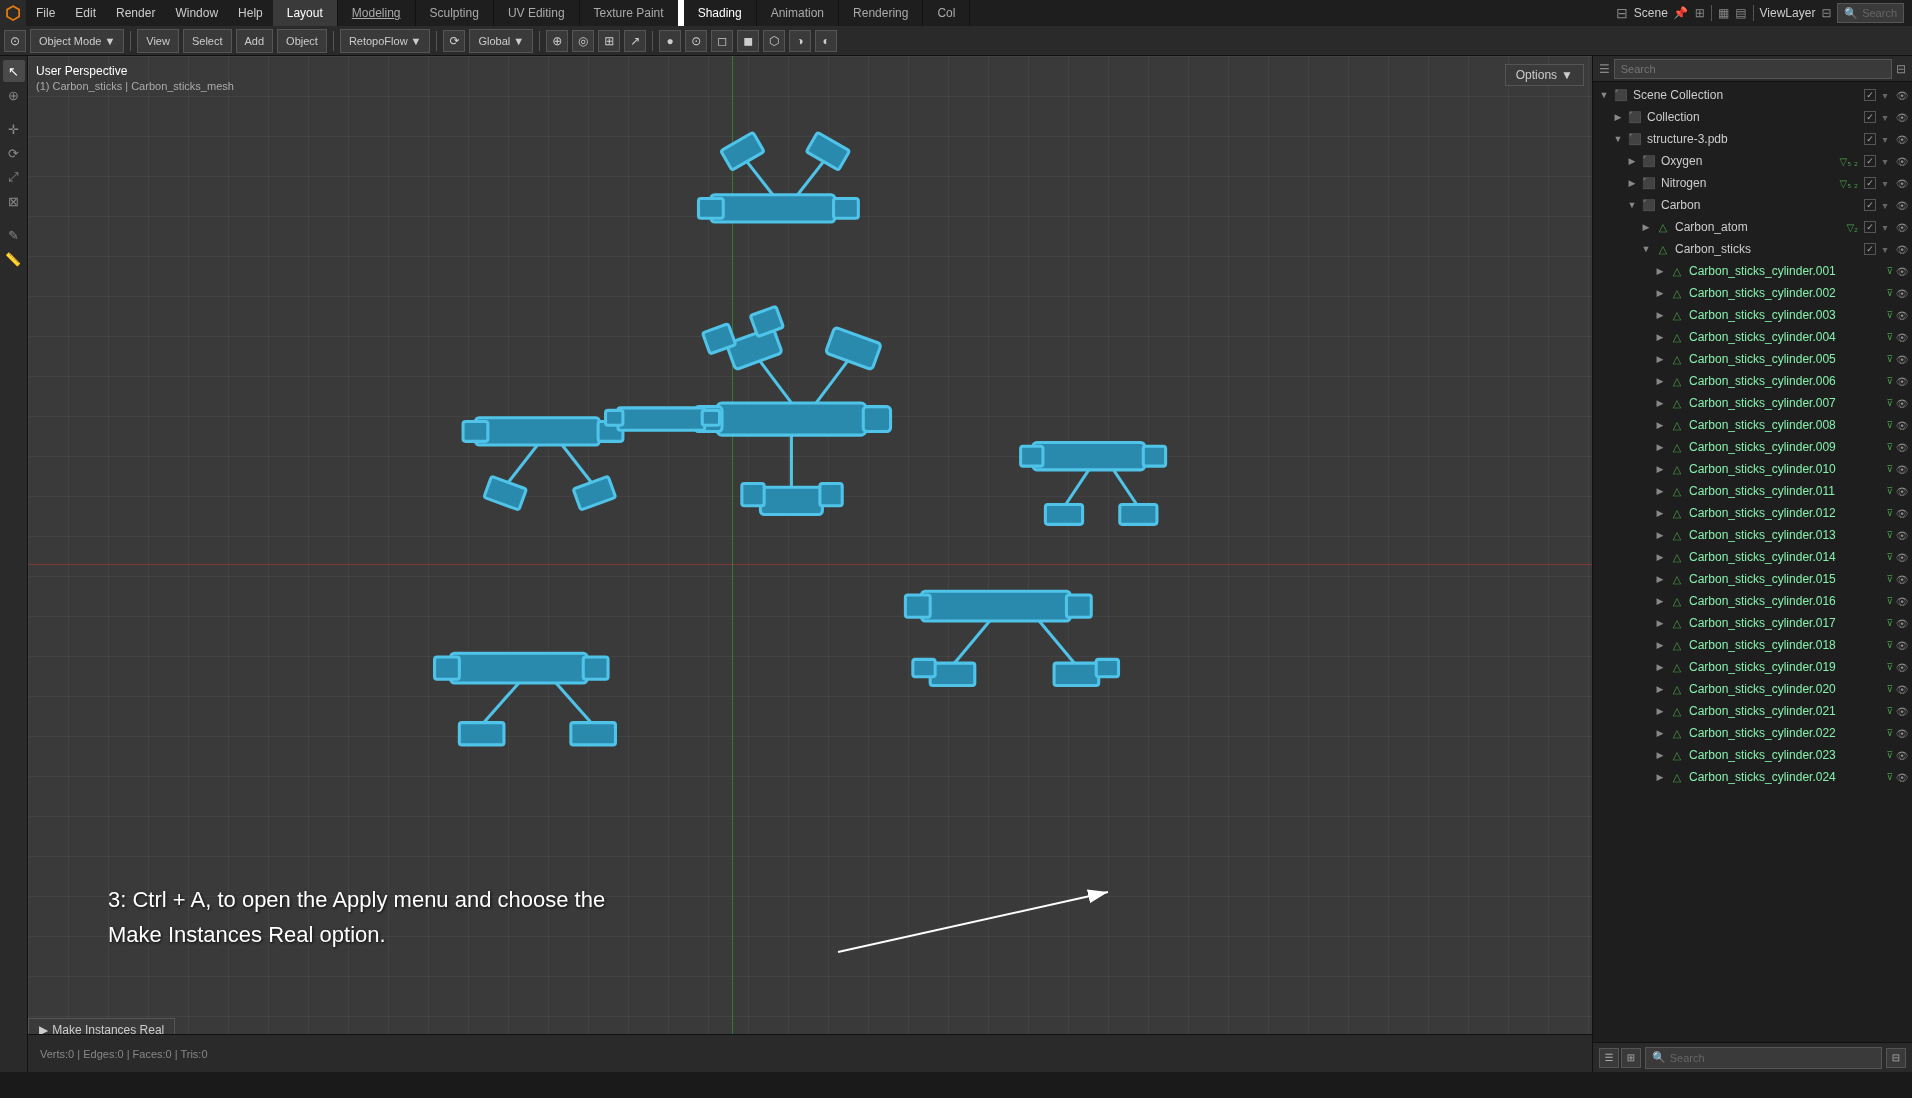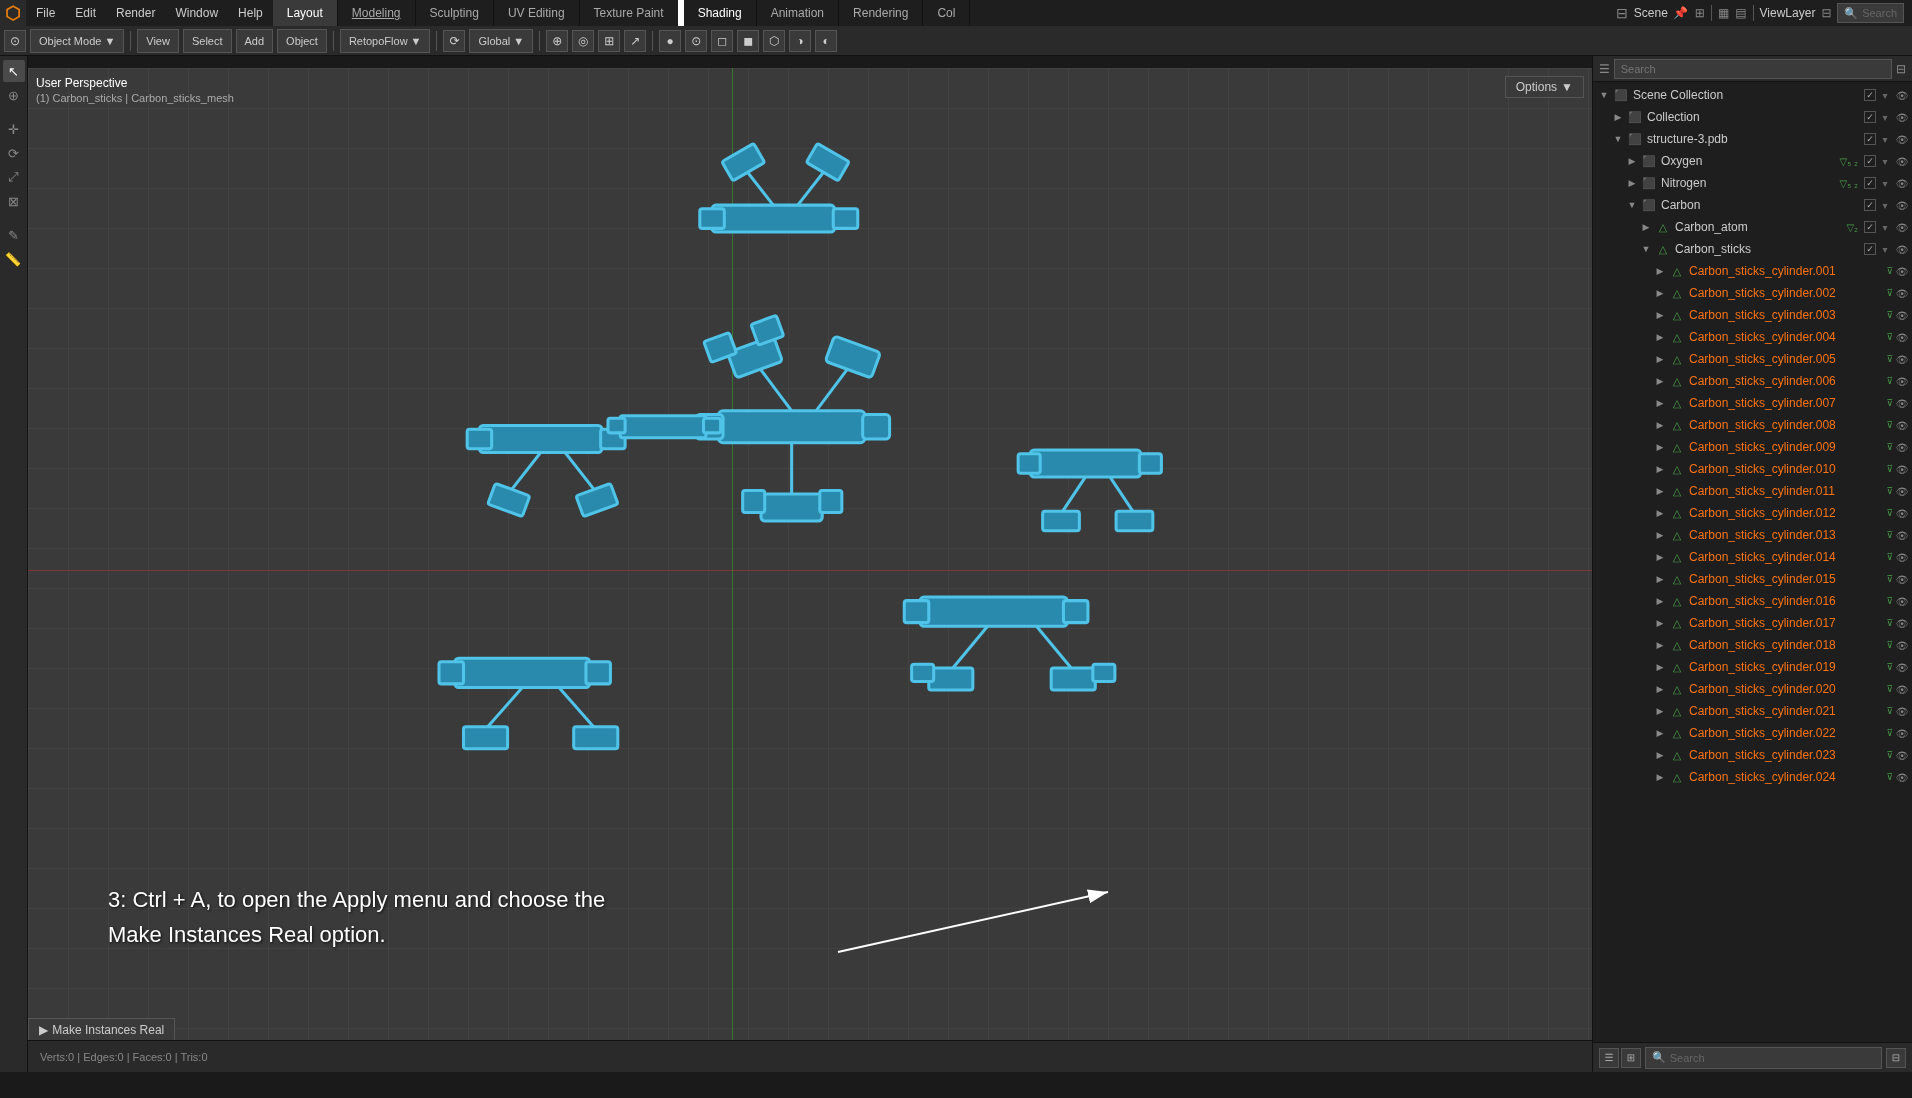--- a/index.html
+++ b/index.html
@@ -94,21 +94,20 @@
       border-radius: 2px;
     }
     .lt-icon.active { background: #4a4a4a; color: #fff; }
 
     
     #viewport {
       flex: 1;
       background: #4c1d95;
       position: relative;
       overflow: hidden;
-      margin-top: 12px;
     }
 
     #viewport-grid {
       position: absolute;
       inset: 0;
       background-color: #3a3a3a;
       background-image:
         linear-gradient(rgba(255,255,255,0.04) 1px, transparent 1px),
         linear-gradient(90deg, rgba(255,255,255,0.04) 1px, transparent 1px);
       background-size: 40px 40px;
@@ -160,21 +159,21 @@
       position: absolute;
       bottom: 100px;
       left: 800px;
       width: 300px;
       height: 100px;
       pointer-events: none;
     }
 
     
     #bottom-bar {
-      height: 32px;
+      height: 38px;
       background: #2a2a2a;
       display: flex;
       align-items: center;
       border-top: 1px solid #111;
       padding: 0 8px;
       gap: 8px;
       position: absolute;
       bottom: 0;
       left: 0;
       right: 0;
@@ -288,21 +287,21 @@
       margin-right: 2px;
     }
     .row-label {
       flex: 1;
       font-size: 12px;
       color: #ccc;
       overflow: hidden;
       text-overflow: ellipsis;
       white-space: nowrap;
     }
-    .row-label.cyan { color: #f97316; }
+    .row-label.cyan { color: #86efac; }
     .row-icons-right {
       display: flex;
       gap: 1px;
       align-items: center;
     }
     .row-right-icon {
       width: 16px;
       height: 16px;
       display: flex;
       align-items: center;

